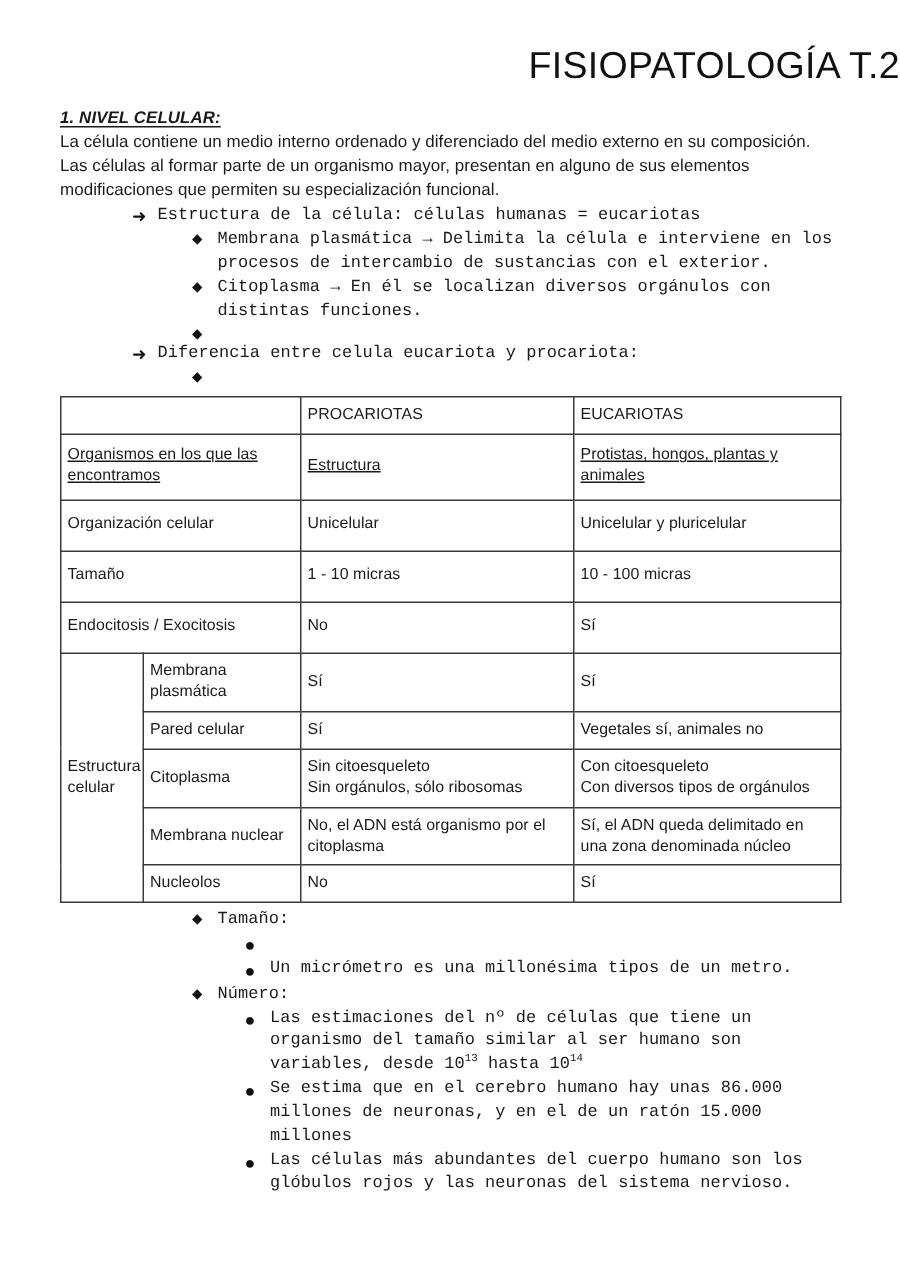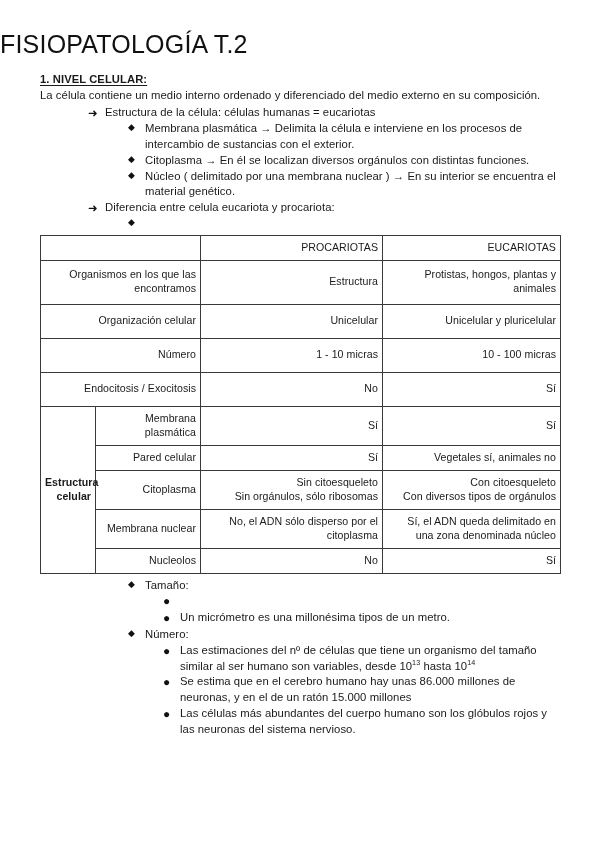--- a/index.html
+++ b/index.html
@@ -16,38 +16,39 @@
   }
   .page {
     position: relative;
     width: 600px;
     height: 848px;
     background: #fff;
     box-sizing: border-box;
     padding: 0;
   }
   .doc-title {
-    text-align: left;
+    text-align: right;
     font-size: 25px;
     font-weight: 400;
     letter-spacing: 0.2px;
     margin: 0;
     padding: 30px 0 14px 0;
     color: #111;
   }
   .body-block {
     padding: 0 40px 0 40px;
   }
   .section-heading {
     font-size: 11.2px;
     font-weight: 700;
     text-decoration: underline;
     text-underline-offset: 2px;
     margin: 0 0 2px 0;
     letter-spacing: 0.1px;
+    font-style: italic;
   }
   .para {
     font-size: 11.3px;
     line-height: 1.42;
     margin: 0;
     letter-spacing: 0.05px;
   }
   ul.lvl {
     list-style: none;
     margin: 0;
@@ -64,38 +65,38 @@
     flex: 0 0 auto;
     width: 17px;
     text-align: left;
     font-size: 11px;
     line-height: 1.40;
     color: #111;
   }
   .bullet-mark.arrow { font-size: 11.5px; }
   .bullet-mark.diamond { font-size: 9px; }
   .bullet-mark.dot { font-size: 12px; }
-  .li-text { flex: 1 1 auto; }
+  .li-text { flex: 1 1 auto; font-family: Liberation Mono, monospace; }
   .indent-1 { padding-left: 48px; }
   .indent-2 { padding-left: 88px; }
   .indent-3 { padding-left: 123px; }
 
   
   .tbl-wrap {
     padding: 6px 40px 0 40px;
   }
   table.cmp {
     border-collapse: collapse;
     width: 520px;
     table-layout: fixed;
   }
   table.cmp td {
     border: 1.4px solid #3a3a3a;
     padding: 5px 4px;
-    text-align: right;
+    text-align: left;
     vertical-align: middle;
     font-size: 10.6px;
     line-height: 1.32;
     letter-spacing: 0.05px;
   }
   td.blank-corner {
     border: none;
   }
   td.hdr {
     font-size: 11px;
@@ -110,43 +111,43 @@
   }
   td.sublabel {
     font-size: 8.3px;
     line-height: 1.3;
     letter-spacing: 0.1px;
     margin-left: 23px;
   }
   td.structlabel {
     font-size: 8.7px;
     line-height: 1.35;
-    font-weight: bold;
-  }
-  .tall-1 { height: 44px; }
+  }
+  .tall-1 { height: 44px; text-decoration: underline; }
   .tall-2 { height: 34px; }
   .bottom-block {
     padding: 4px 40px 0 40px;
   }
   sup {
     font-size: 7.2px;
     vertical-align: super;
     line-height: 0;
   }
 </style>
 </head>
 <body>
 
 <div class="page">
 
   <h1 class="doc-title">FISIOPATOLOGÍA T.2</h1>
 
   <div class="body-block">
     <div class="section-heading">1. NIVEL CELULAR:</div>
     <p class="para">La célula contiene un medio interno ordenado y diferenciado del medio externo en su composición.</p>
+    <p class="para">Las células al formar parte de un organismo mayor, presentan en alguno de sus elementos modificaciones que permiten su especialización funcional.</p>
   </div>
 
   <div class="body-block" style="padding-top:2px;">
     <ul class="lvl">
 
       <li class="li-row indent-1">
         <span class="bullet-mark arrow">➜</span>
         <span class="li-text">Estructura de la célula: células humanas = eucariotas</span>
       </li>
 
@@ -155,21 +156,20 @@
         <span class="li-text">Membrana plasmática → Delimita la célula e interviene en los procesos de intercambio de sustancias con el exterior.</span>
       </li>
 
       <li class="li-row indent-2">
         <span class="bullet-mark diamond">◆</span>
         <span class="li-text">Citoplasma → En él se localizan diversos orgánulos con distintas funciones.</span>
       </li>
 
       <li class="li-row indent-2">
         <span class="bullet-mark diamond">◆</span>
-        <span class="li-text">Núcleo ( delimitado por una membrana nuclear ) → En su interior se encuentra el material genético.</span>
       </li>
 
       <li class="li-row indent-1">
         <span class="bullet-mark arrow">➜</span>
         <span class="li-text">Diferencia entre celula eucariota y procariota:</span>
       </li>
 
       <li class="li-row indent-2">
         <span class="bullet-mark diamond">◆</span>
         <span class="li-text"></span>
@@ -199,21 +199,21 @@
           <td>Protistas, hongos, plantas y animales</td>
         </tr>
 
         <tr class="tall-2">
           <td class="rowlabel" colspan="2">Organización celular</td>
           <td>Unicelular</td>
           <td>Unicelular y pluricelular</td>
         </tr>
 
         <tr class="tall-2">
-          <td class="rowlabel" colspan="2">Número</td>
+          <td class="rowlabel" colspan="2">Tamaño</td>
           <td>1 - 10 micras</td>
           <td>10 - 100 micras</td>
         </tr>
 
         <tr class="tall-2">
           <td class="rowlabel" colspan="2">Endocitosis / Exocitosis</td>
           <td>No</td>
           <td>Sí</td>
         </tr>
 
@@ -233,21 +233,21 @@
         <tr>
           <td class="sublabel">Citoplasma</td>
           <td style="white-space:pre-line">Sin citoesqueleto
 Sin orgánulos, sólo ribosomas</td>
           <td style="white-space:pre-line">Con citoesqueleto
 Con diversos tipos de orgánulos</td>
         </tr>
 
         <tr>
           <td class="sublabel">Membrana nuclear</td>
-          <td>No, el ADN sólo disperso por el citoplasma</td>
+          <td>No, el ADN está organismo por el citoplasma</td>
           <td>Sí, el ADN queda delimitado en una zona denominada núcleo</td>
         </tr>
 
         <tr>
           <td class="sublabel">Nucleolos</td>
           <td>No</td>
           <td>Sí</td>
         </tr>
       </tbody>
     </table>

